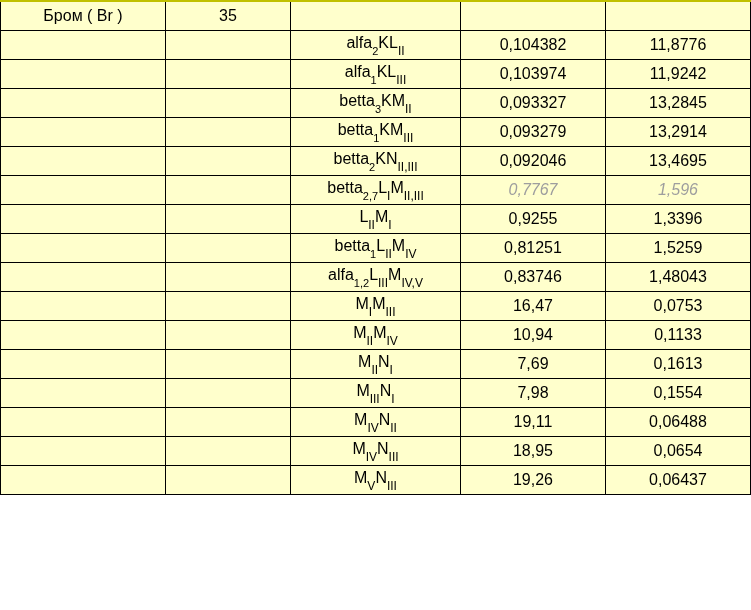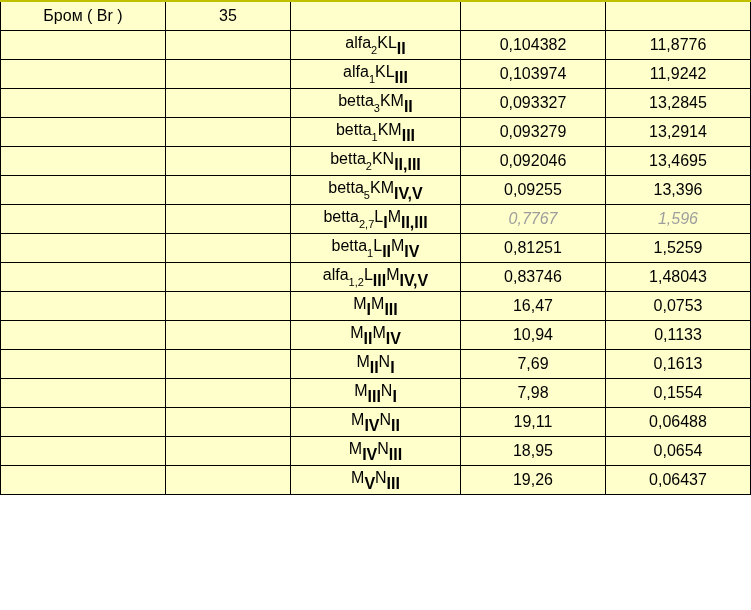--- a/index.html
+++ b/index.html
@@ -49,25 +49,24 @@
     text-align:center;
   }
   .sub{
     font-size:11px;
     vertical-align:sub;
     position:relative;
     top:2px;
   }
   .scap{
     font-variant:small-caps;
-    font-size:16px;
+    font-size:12px;
     vertical-align:sub;
     position:relative;
     top:2px;
-    font-weight:bold;
   }
 </style>
 </head>
 <body>
 
 <div class="sheet">
 <table>
   <colgroup>
     <col class="c1">
         <col class="c2">
@@ -116,34 +115,34 @@
         <tr>
           <td class="empty"></td>
           <td class="empty"></td>
           <td class="line-label">betta<span class="sub">2</span>KN<span class="scap">II,III</span></td>
           <td>0,092046</td>
           <td>13,4695</td>
         </tr>
         <tr>
           <td class="empty"></td>
           <td class="empty"></td>
-          <td class="line-label">betta<span class="sub">5</span>KM<span class="scap">IV,V</span></td>
-          <td>0,09255</td>
-          <td>13,396</td>
-        </tr>
-        <tr>
-          <td class="empty"></td>
-          <td class="empty"></td>
           <td class="line-label">betta<span class="sub">2,7</span>L<span class="scap">I</span>M<span class="scap">II,III</span></td>
           <td class="faded">0,7767</td>
           <td class="faded">1,596</td>
         </tr>
         <tr>
           <td class="empty"></td>
           <td class="empty"></td>
+          <td class="line-label">L<span class="scap">II</span>M<span class="scap">I</span></td>
+          <td>0,9255</td>
+          <td>1,3396</td>
+        </tr>
+        <tr>
+          <td class="empty"></td>
+          <td class="empty"></td>
           <td class="line-label">betta<span class="sub">1</span>L<span class="scap">II</span>M<span class="scap">IV</span></td>
           <td>0,81251</td>
           <td>1,5259</td>
         </tr>
         <tr>
           <td class="empty"></td>
           <td class="empty"></td>
           <td class="line-label">alfa<span class="sub">1,2</span>L<span class="scap">III</span>M<span class="scap">IV,V</span></td>
           <td>0,83746</td>
           <td>1,48043</td>

